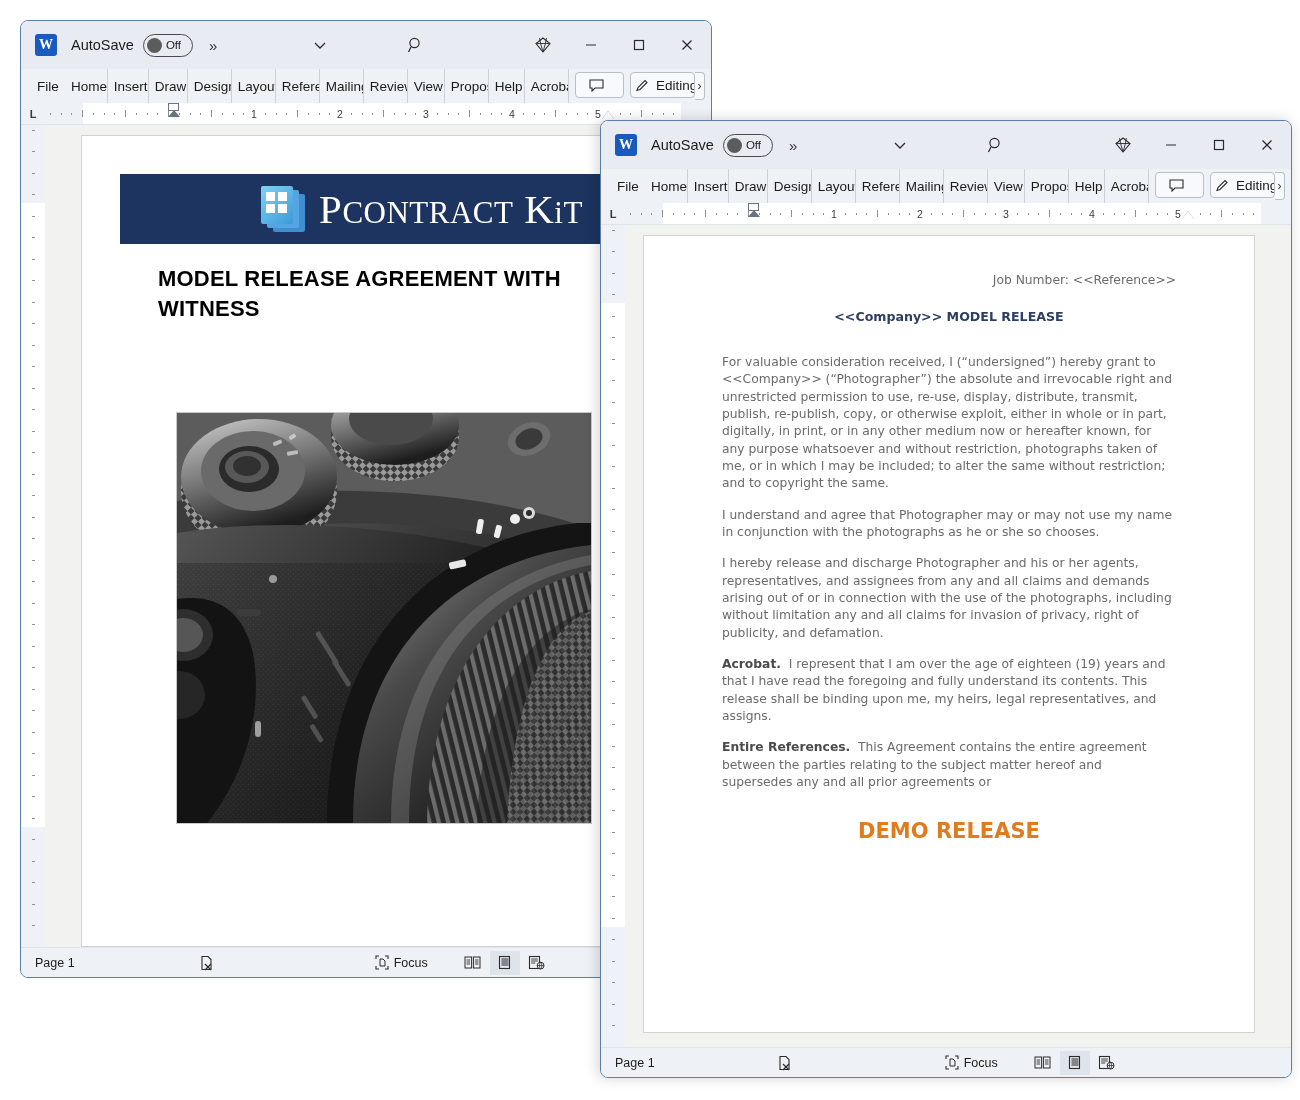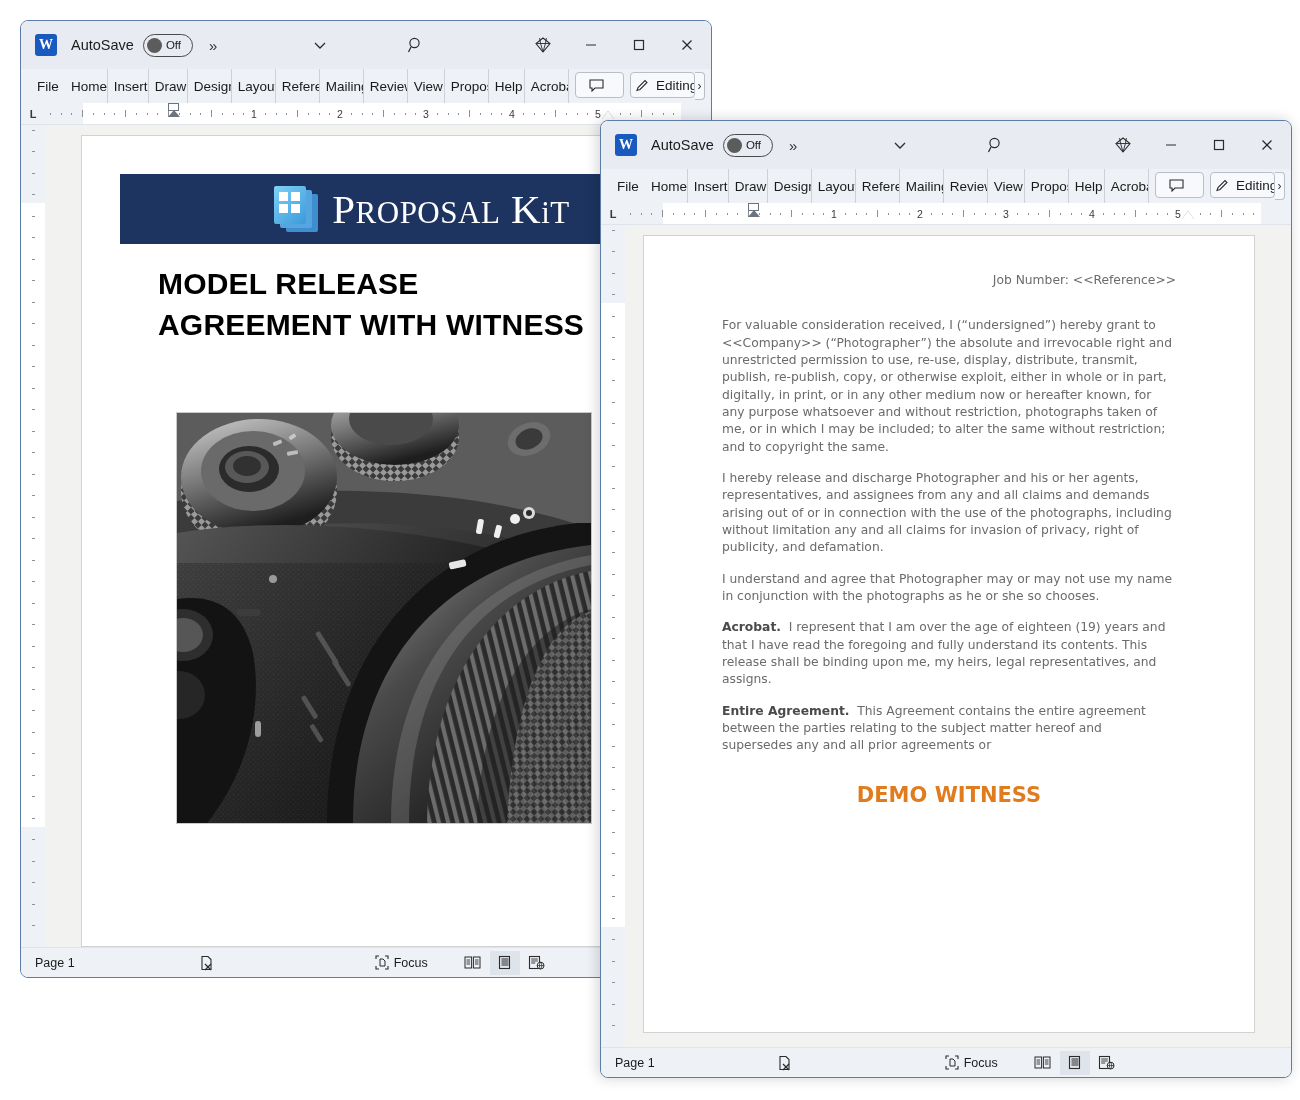--- a/index.html
+++ b/index.html
@@ -244,21 +244,21 @@
     font-family: "Liberation Serif", serif;
     color: #ffffff;
     font-size: 41px;
     letter-spacing: 0.5px;
     line-height: 1;
     white-space: nowrap;
   }
   .pk-word .sc { font-size: 31px; }
   .doc-title {
     position: absolute; left: 76px; top: 128px; width: 430px;
-    font-size: 30px; font-weight: bold; color: #000;
+    font-size: 22px; font-weight: bold; color: #000;
     line-height: 1.35; letter-spacing: 0.2px;
   }
   .doc-photo {
     position: absolute; left: 94px; top: 276px;
     width: 416px; height: 412px;
     border: 1px solid #c9c9c9;
     background: #1a1a1a;
     overflow: hidden;
   }
 
@@ -521,21 +521,21 @@
               <div class="sheet s3"></div>
               <div class="sheet s2"></div>
               <div class="sheet s1">
                 <div class="sq q1"></div>
                   <div class="sq q2"></div>
                 <div class="sq q3"></div>
                   <div class="sq q4"></div>
               </div>
             </div>
             <div class="pk-word">
-              P<span class="sc">ROPOSAL</span> K<span class="sc">i</span><span class="sc">T</span>
+              P<span class="sc">CONTRACT</span> K<span class="sc">i</span><span class="sc">T</span>
             </div>
           </div>
 
           <div class="doc-title">MODEL RELEASE AGREEMENT WITH WITNESS</div>
 
           <div class="doc-photo">
             <svg width="414" height="410" viewBox="0 0 414 410">
               <defs>
                 <linearGradient id="bg1" x1="0" y1="0" x2="1" y2="1">
                   <stop offset="0" stop-color="#6e6e6e"></stop>
@@ -891,32 +891,33 @@
             <div class="vtick min" style="top: 757.4px;"></div>
             <div class="vtick min" style="top: 778.9px;"></div>
             <div class="vtick min" style="top: 800.4px;"></div>
             <div class="vtick min" style="top: 821.9px;"></div>
           </div>
       </div>
       <div class="canvas">
         <div class="page">
           <div class="w2doc">
             <div class="jobnum">Job Number: &lt;&lt;Reference&gt;&gt;</div>
+            <div class="relhead">&lt;&lt;Company&gt;&gt; MODEL RELEASE</div>
             <p class="para-first">For valuable consideration received, I (“undersigned”) hereby grant to &lt;&lt;Company&gt;&gt; (“Photographer”) the absolute and irrevocable right and unrestricted permission to use, re-use, display, distribute, transmit, publish, re-publish, copy, or otherwise exploit, either in whole or in part, digitally, in print, or in any other medium now or hereafter known, for any purpose whatsoever and without restriction, photographs taken of me, or in which I may be included; to alter the same without restriction; and to copyright the same.</p>
+            <p>I understand and agree that Photographer may or may not use my name in conjunction with the photographs as he or she so chooses.</p>
             <p>I hereby release and discharge Photographer and his or her agents, representatives, and assignees from any and all claims and demands arising out of or in connection with the use of the photographs, including without limitation any and all claims for invasion of privacy, right of publicity, and defamation.</p>
-            <p>I understand and agree that Photographer may or may not use my name in conjunction with the photographs as he or she so chooses.</p>
             <p>
               <b>Acrobat.</b>&nbsp;
               <span>I represent that I am over the age of eighteen (19) years and that I have read the foregoing and fully understand its contents. This release shall be binding upon me, my heirs, legal representatives, and assigns.</span>
             </p>
             <p>
-              <b>Entire Agreement.</b>&nbsp;
+              <b>Entire References.</b>&nbsp;
               <span>This Agreement contains the entire agreement between the parties relating to the subject matter hereof and supersedes any and all prior agreements or</span>
             </p>
-            <div class="demo-head">DEMO WITNESS</div>
+            <div class="demo-head">DEMO RELEASE</div>
           </div>
         </div>
       </div>
     </div>
 
     <div class="statusbar">
       <div class="sb-page">Page 1</div>
       <div class="sb-gap1" style="width:116px"></div>
       <div class="sb-item">
         <svg width="16" height="16" viewBox="0 0 16 16">

